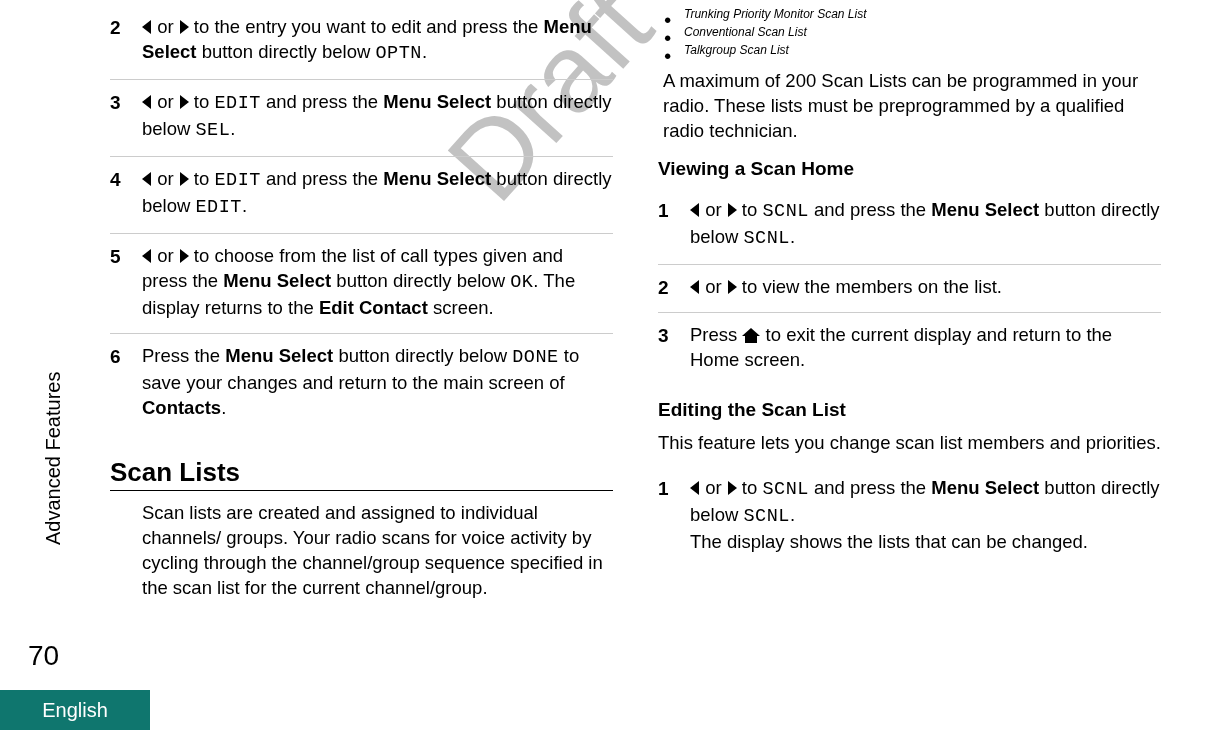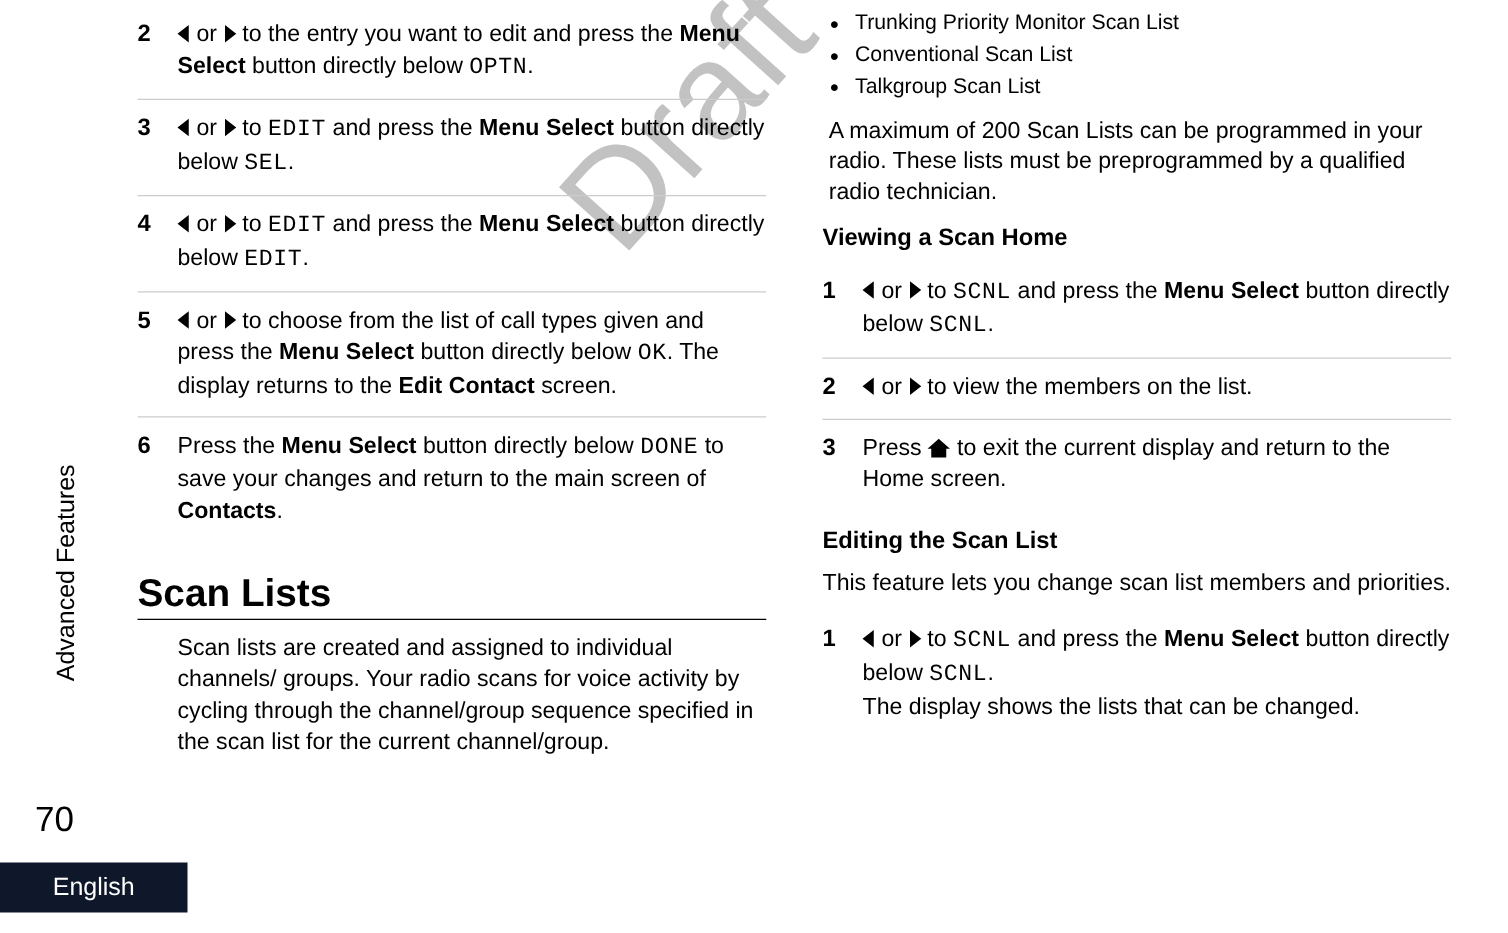--- a/index.html
+++ b/index.html
@@ -33,21 +33,21 @@
     font-size:28px;
     font-weight:normal;
     color:#000;
   }
   .lang-tab{
     position:absolute;
     left:0;
     top:690px;
     width:150px;
     height:40px;
-    background:#0f172a;
+    background:#0f766e;
     color:#fff;
     display:flex;
     align-items:center;
     justify-content:center;
     font-size:20px;
   }
   .columns{
     position:absolute;
     left:105px;
     top:0;
@@ -113,21 +113,21 @@
   .home-icon::after{
     content:"";
     position:absolute;
     left:3px;top:7px;
     width:12px;height:8px;
     background:#000;
   }
   .mono{font-family:"Courier New",monospace;letter-spacing:0.5px;}
   .b{font-weight:bold;}
   h2.section{
-    font-size:31px;
+    font-size:26px;
     font-weight:bold;
     margin:24px 0 4px 0;
     padding-bottom:2px;
     border-bottom:1.5px solid #000;
   }
   .para{
     font-size:18.5px;
     line-height:1.35;
     margin:10px 0 10px 32px;
   }
@@ -135,24 +135,25 @@
     font-size:19px;
     font-weight:bold;
     margin:14px 0 8px 0;
   }
   ul.bullets{
     list-style:none;
     padding:0;
     margin:0 0 8px 0;
   }
   ul.bullets li{
-    font-size:17px;
+    font-size:12px;
     line-height:1.5;
     padding-left:26px;
     position:relative;
+    font-style:italic;
   }
   ul.bullets li::before{
     content:"•";
     position:absolute;
     left:6px;top:0;
     font-size:20px;
   }
   .watermark{
     position:absolute;
     left:430px;

